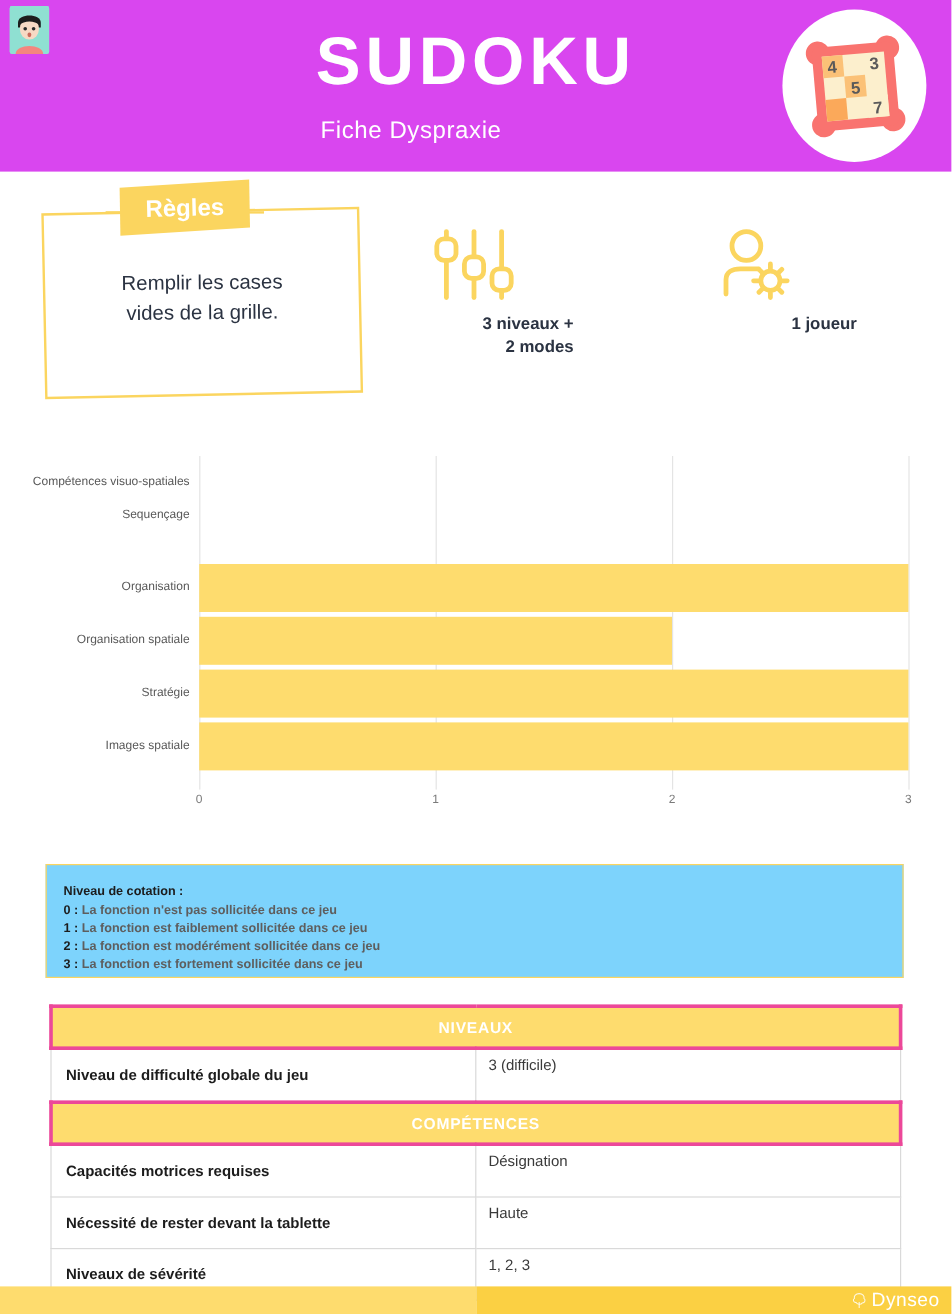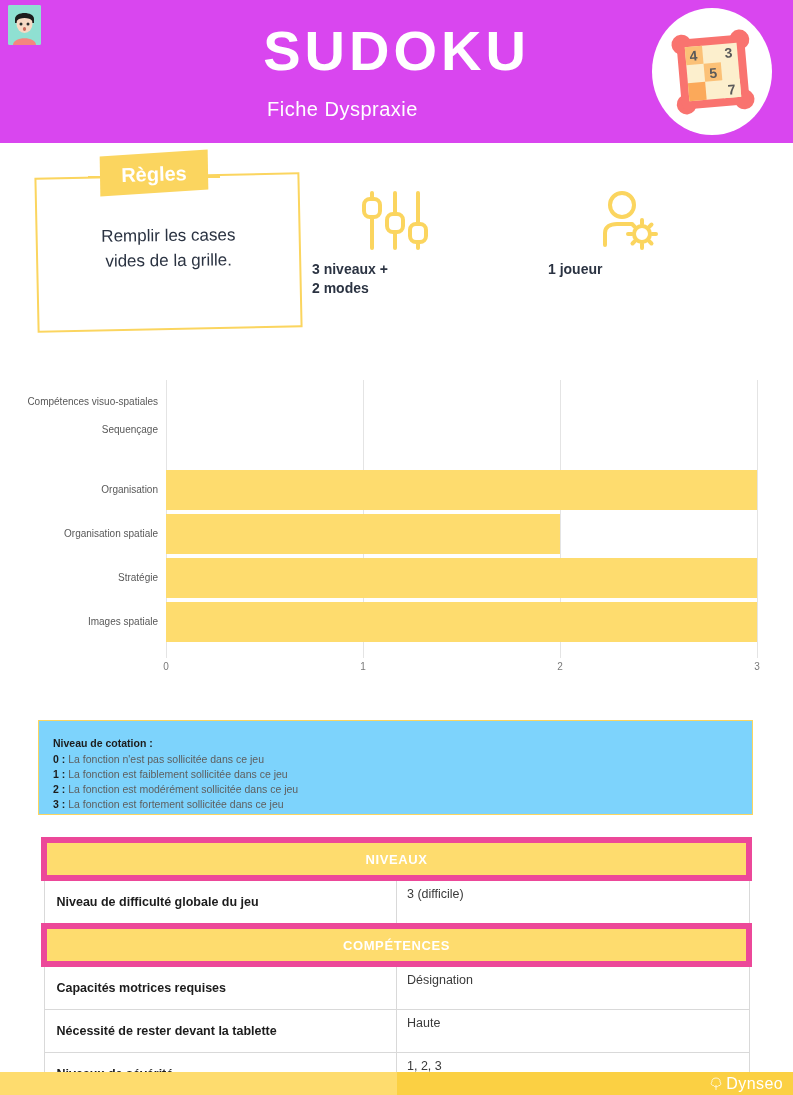--- a/index.html
+++ b/index.html
@@ -118,21 +118,21 @@
     width: 14px; height: 2px;
     background: #FBD55F;
     z-index: 2;
   }
   .rules-tab-dash-l { left: 88px; }
   .rules-tab-dash-r { left: 206px; }
 
   
   .feature {
     position: absolute;
-    text-align: left;
+    text-align: right;
   }
   .feature .ficon { display: block; margin: 0 auto; }
   .feature .flabel {
     margin-top: 8px;
     font-size: 14px;
     font-weight: 700;
     color: #2b3342;
     line-height: 19px;
   }
   #feature-levels { left: 312px; top: 190px; width: 166px; }
@@ -196,35 +196,36 @@
   .legend-title {
     font-size: 10.5px;
     font-weight: 700;
     color: #1c1c1c;
     line-height: 17px;
   }
   .legend-line {
     font-size: 10.5px;
     color: #5e5e5e;
     line-height: 15px;
+    font-weight: bold;
   }
   .legend-line b { color: #1c1c1c; }
 
   
   .table {
     position: absolute;
     left: 41px; top: 837px;
     width: 711px;
     border-collapse: collapse;
     table-layout: fixed;
   }
   .table td { border: 1px solid #d9d9d9; }
   .t-head td {
     background: #FEDC6E;
-    border: 6px solid #ec4899;
+    border: 3px solid #ec4899;
     text-align: center;
     color: #ffffff;
     font-size: 13px;
     font-weight: 700;
     letter-spacing: 0.6px;
     height: 32px;
     padding: 0;
   }
   .t-key {
     width: 308px;

